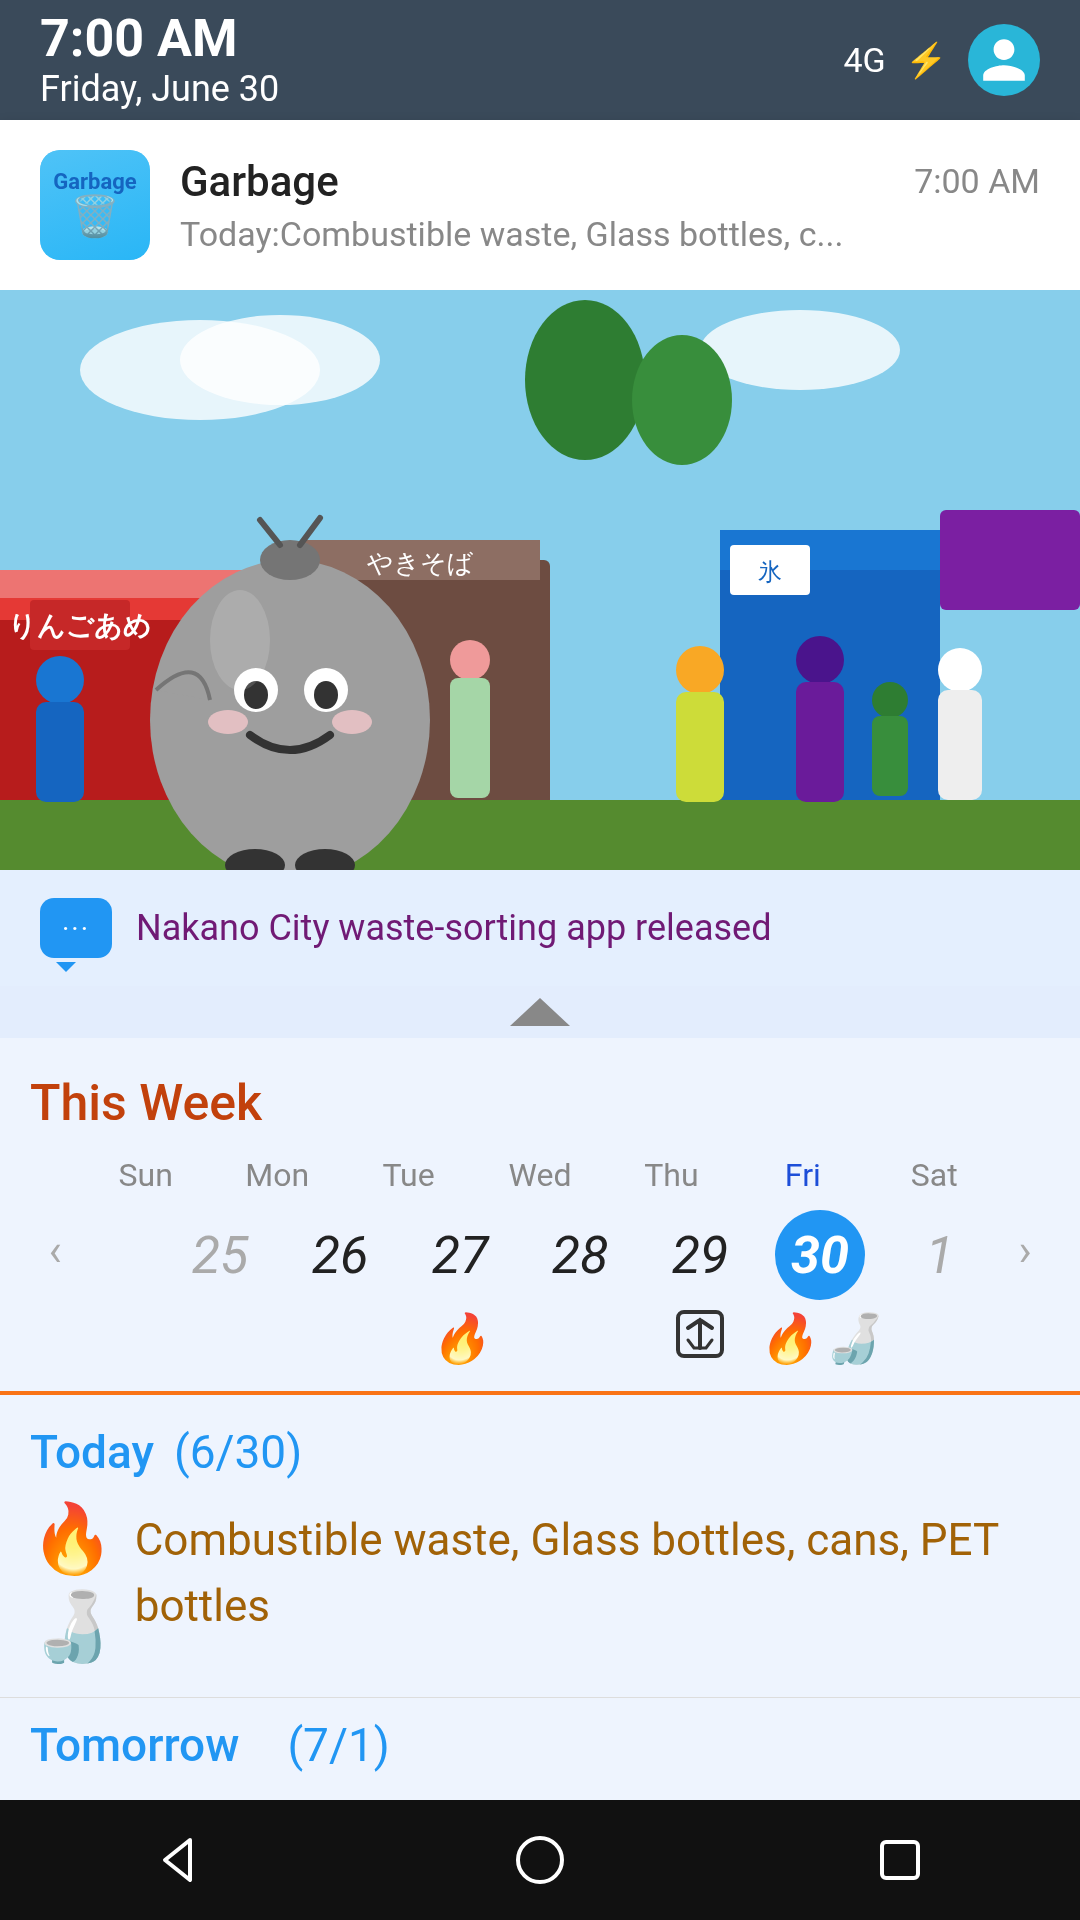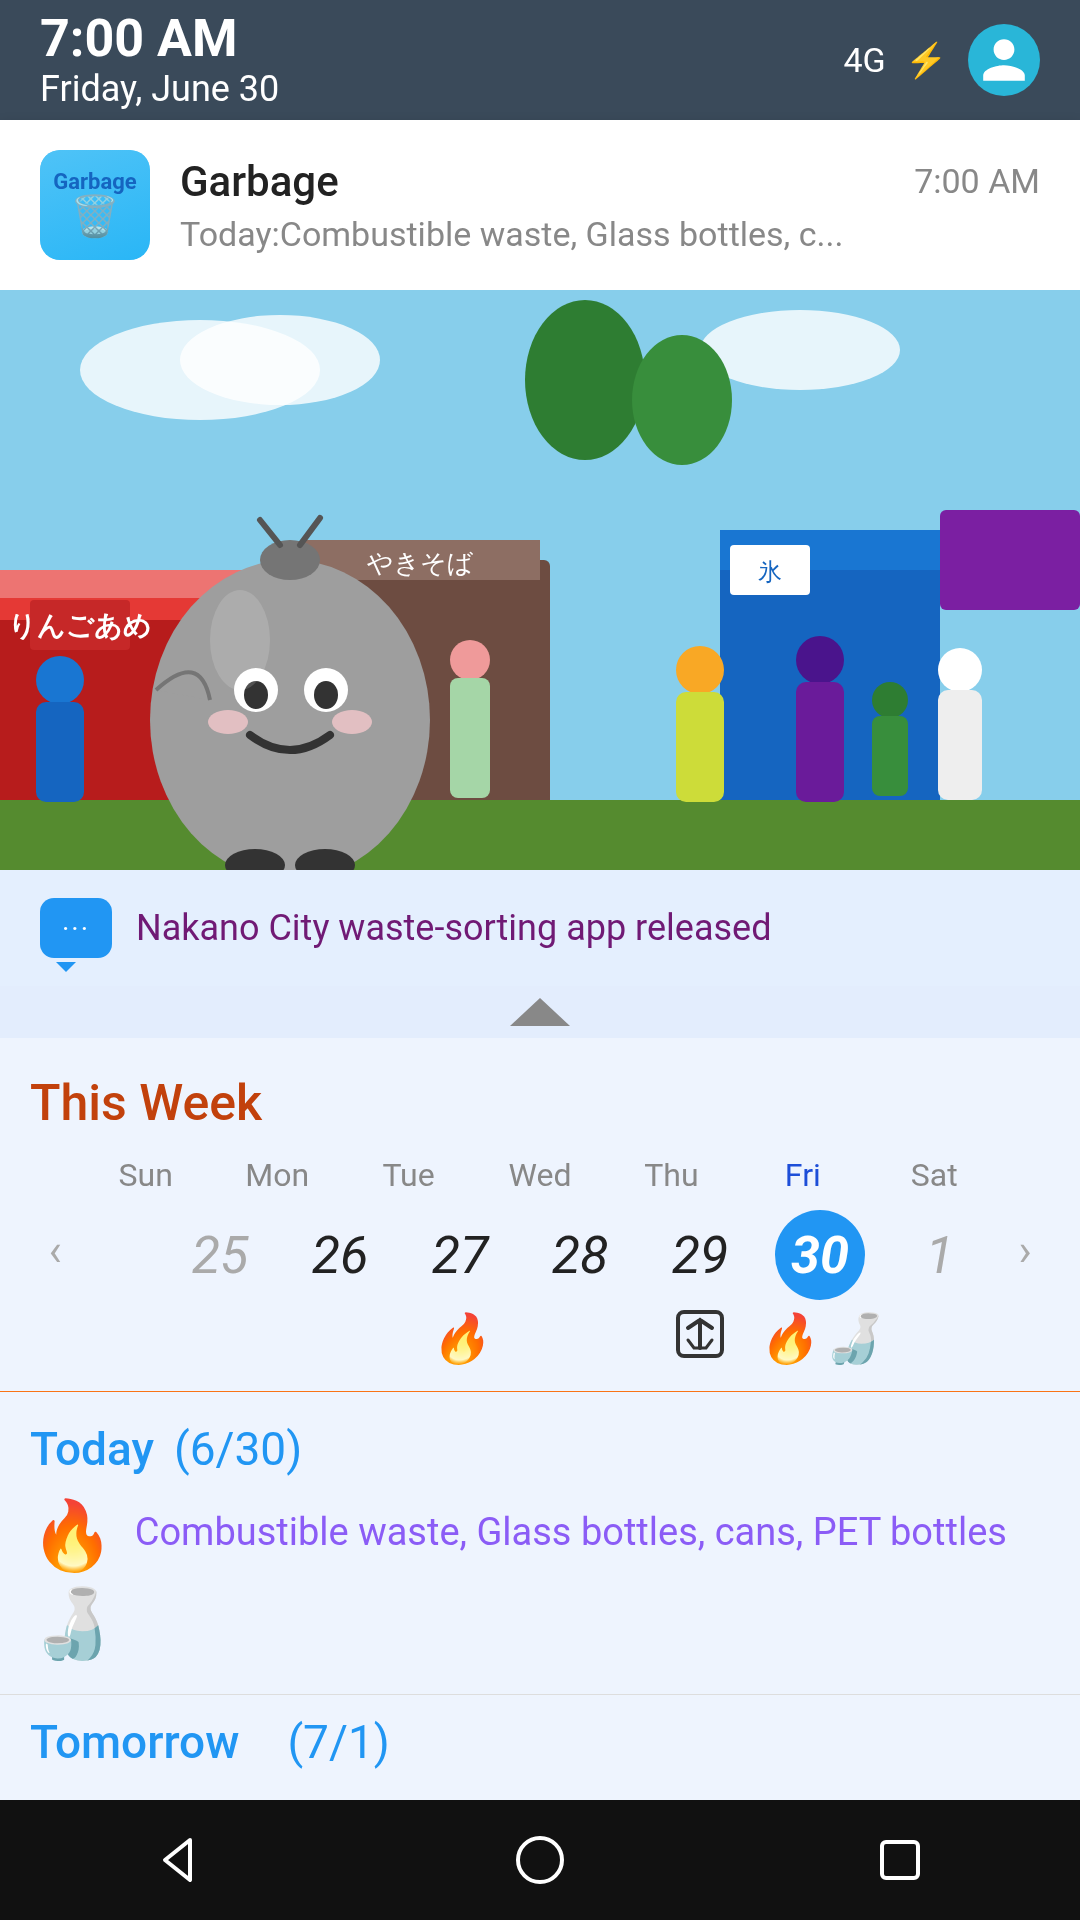--- a/index.html
+++ b/index.html
@@ -292,21 +292,21 @@
       justify-content: center;
     }
     .waste-icon {
       font-size: 48px;
     }
 
     
     #today-section {
       background: rgba(240, 245, 255, 0.95);
       padding: 30px 30px;
-      border-top: 1px solid #f97316;
+      border-top: 4px solid #f97316;
     }
     #today-header {
       display: flex;
       align-items: center;
       gap: 20px;
       margin-bottom: 20px;
     }
     #today-label {
       color: #2196f3;
       font-size: 46px;
@@ -324,22 +324,22 @@
     #today-icons {
       display: flex;
       flex-direction: column;
       align-items: center;
       gap: 8px;
     }
     .today-waste-icon {
       font-size: 68px;
     }
     #today-description {
-      font-size: 38px;
-      color: #8b5cf6;
+      font-size: 44px;
+      color: #a16207;
       line-height: 1.5;
       padding-top: 8px;
     }
 
     
     #tomorrow-section {
       background: rgba(240, 245, 255, 0.95);
       padding: 20px 30px 40px;
       border-top: 1px solid #ddd;
     }

